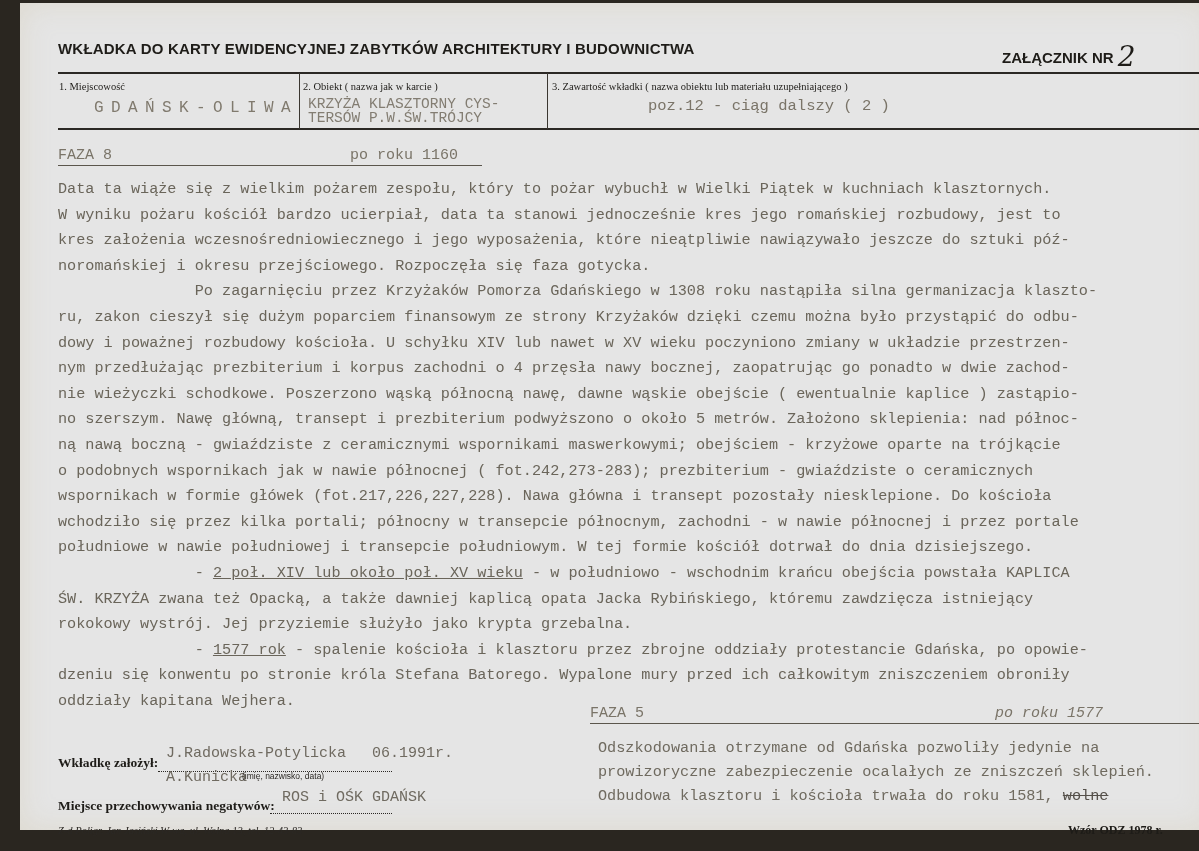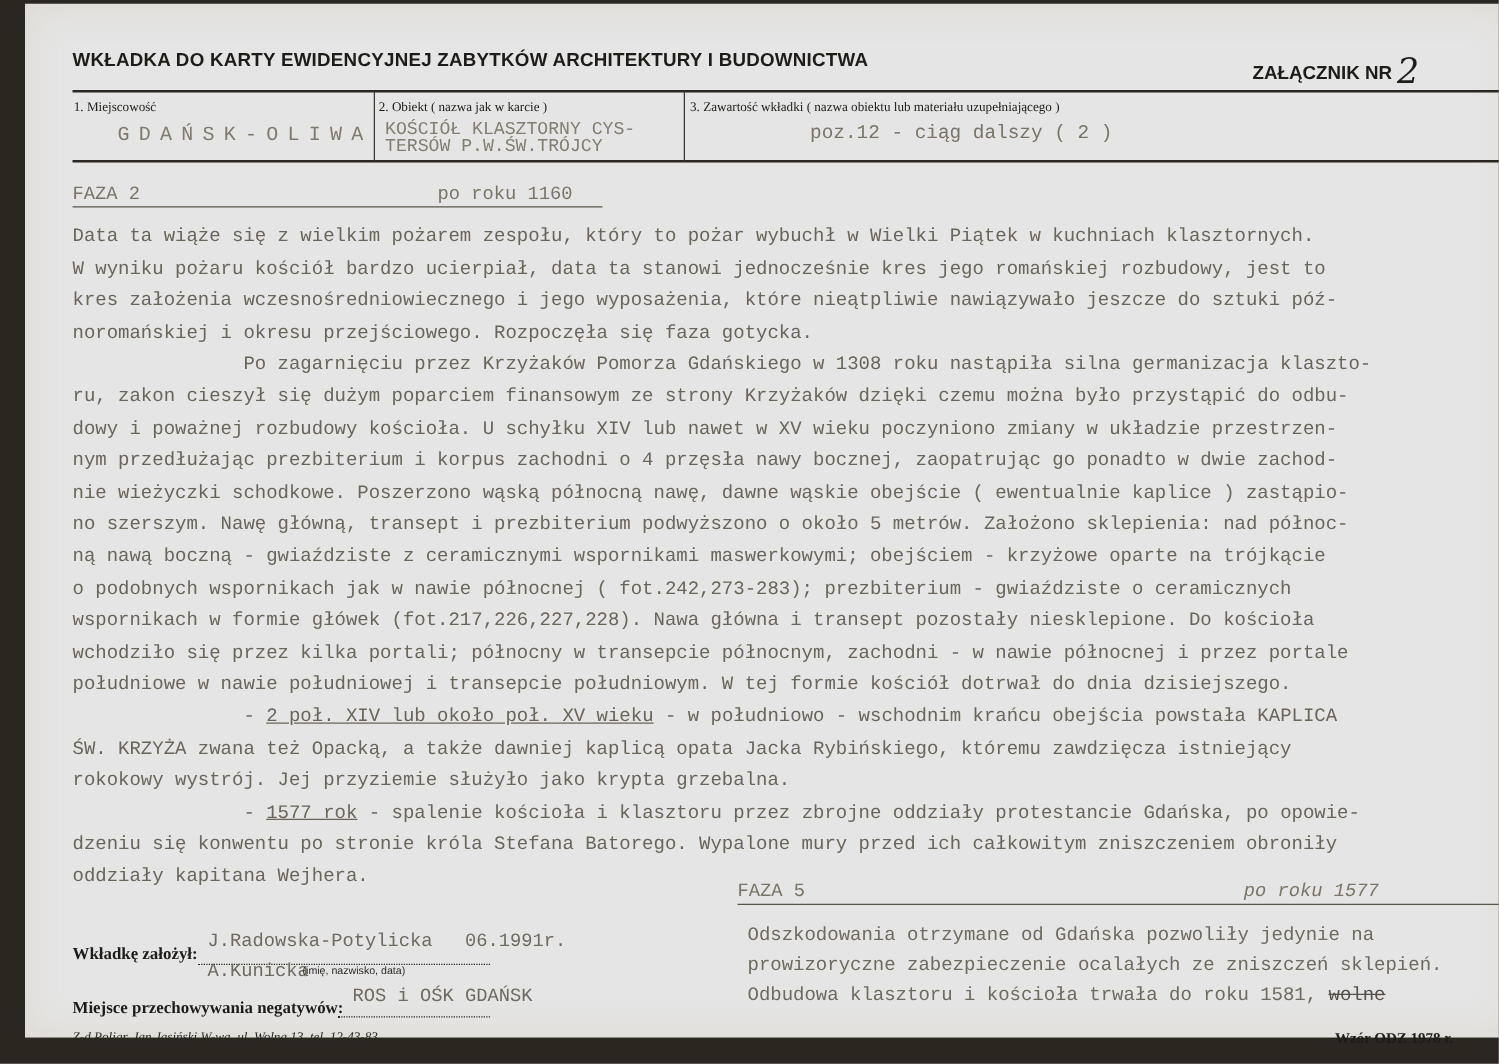--- a/index.html
+++ b/index.html
@@ -82,27 +82,27 @@
 
   <div class="rule" style="left:38px; top:69px; width:1150px;"></div>
   <div class="rule" style="left:38px; top:125px; width:1150px;"></div>
   <div class="vrule" style="left:279px; top:70px; height:56px;"></div>
   <div class="vrule" style="left:527px; top:70px; height:56px;"></div>
 
   <div class="lbl" style="left:39px; top:78px;">1. Miejscowość</div>
   <div class="tw field-place">GDAŃSK-OLIWA</div>
 
   <div class="lbl" style="left:283px; top:78px;">2. Obiekt ( nazwa jak w karcie )</div>
-  <div class="tw field-object"><span>KOŚCIÓŁ KLASZTORNY CYS-</span>
+  <div class="tw field-object"><span>KRZYŻA KLASZTORNY CYS-</span>
 <span>TERSÓW P.W.ŚW.TRÓJCY</span></div>
 
   <div class="lbl" style="left:532px; top:78px;">3. Zawartość wkładki ( nazwa obiektu lub materiału uzupełniającego )</div>
   <div class="tw field-content">poz.12 - ciąg dalszy ( 2 )</div>
 
-  <div class="phase-head" style="left:38px; top:144px;">FAZA 2</div>
+  <div class="phase-head" style="left:38px; top:144px;">FAZA 8</div>
   <div class="phase-head" style="left:330px; top:144px;">po roku 1160</div>
   <div class="phase-line" style="left:38px; top:162px; width:424px;"></div>
 
   <div class="body-text"><div>Data ta wiąże się z wielkim pożarem zespołu, który to pożar wybuchł w Wielki Piątek w kuchniach klasztornych.</div><div>W wyniku pożaru kościół bardzo ucierpiał, data ta stanowi jednocześnie kres jego romańskiej rozbudowy, jest to</div><div>kres założenia wczesnośredniowiecznego i jego wyposażenia, które nieątpliwie nawiązywało jeszcze do sztuki póź-</div><div>noromańskiej i okresu przejściowego. Rozpoczęła się faza gotycka.</div><div>               Po zagarnięciu przez Krzyżaków Pomorza Gdańskiego w 1308 roku nastąpiła silna germanizacja klaszto-</div><div>ru, zakon cieszył się dużym poparciem finansowym ze strony Krzyżaków dzięki czemu można było przystąpić do odbu-</div><div>dowy i poważnej rozbudowy kościoła. U schyłku XIV lub nawet w XV wieku poczyniono zmiany w układzie przestrzen-</div><div>nym przedłużając prezbiterium i korpus zachodni o 4 przęsła nawy bocznej, zaopatrując go ponadto w dwie zachod-</div><div>nie wieżyczki schodkowe. Poszerzono wąską północną nawę, dawne wąskie obejście ( ewentualnie kaplice ) zastąpio-</div><div>no szerszym. Nawę główną, transept i prezbiterium podwyższono o około 5 metrów. Założono sklepienia: nad północ-</div><div>ną nawą boczną - gwiaździste z ceramicznymi wspornikami maswerkowymi; obejściem - krzyżowe oparte na trójkącie</div><div>o podobnych wspornikach jak w nawie północnej ( fot.242,273-283); prezbiterium - gwiaździste o ceramicznych</div><div>wspornikach w formie główek (fot.217,226,227,228). Nawa główna i transept pozostały niesklepione. Do kościoła</div><div>wchodziło się przez kilka portali; północny w transepcie północnym, zachodni - w nawie północnej i przez portale</div><div>południowe w nawie południowej i transepcie południowym. W tej formie kościół dotrwał do dnia dzisiejszego.</div><div><span>               - </span><span class="u">2 poł. XIV lub około poł. XV wieku</span><span> - w południowo - wschodnim krańcu obejścia powstała KAPLICA</span></div><div>ŚW. KRZYŻA zwana też Opacką, a także dawniej kaplicą opata Jacka Rybińskiego, któremu zawdzięcza istniejący</div><div>rokokowy wystrój. Jej przyziemie służyło jako krypta grzebalna.</div><div><span>               - </span><span class="u">1577 rok</span><span> - spalenie kościoła i klasztoru przez zbrojne oddziały protestancie Gdańska, po opowie-</span></div><div>dzeniu się konwentu po stronie króla Stefana Batorego. Wypalone mury przed ich całkowitym zniszczeniem obroniły</div><div>oddziały kapitana Wejhera.</div></div>
 
   <div class="phase-head" style="left:570px; top:702px;">FAZA 5</div>
   <div class="phase-head" style="left:975px; top:702px;font-style:italic;">po roku 1577</div>
   <div class="phase-line" style="left:570px; top:720px; width:612px;"></div>
   <div class="faza5-text"><div>Odszkodowania otrzymane od Gdańska pozwoliły jedynie na</div><div>prowizoryczne zabezpieczenie ocalałych ze zniszczeń sklepień.</div><div><span>Odbudowa klasztoru i kościoła trwała do roku 1581, </span><span class="strike">wolne</span></div></div>
 

